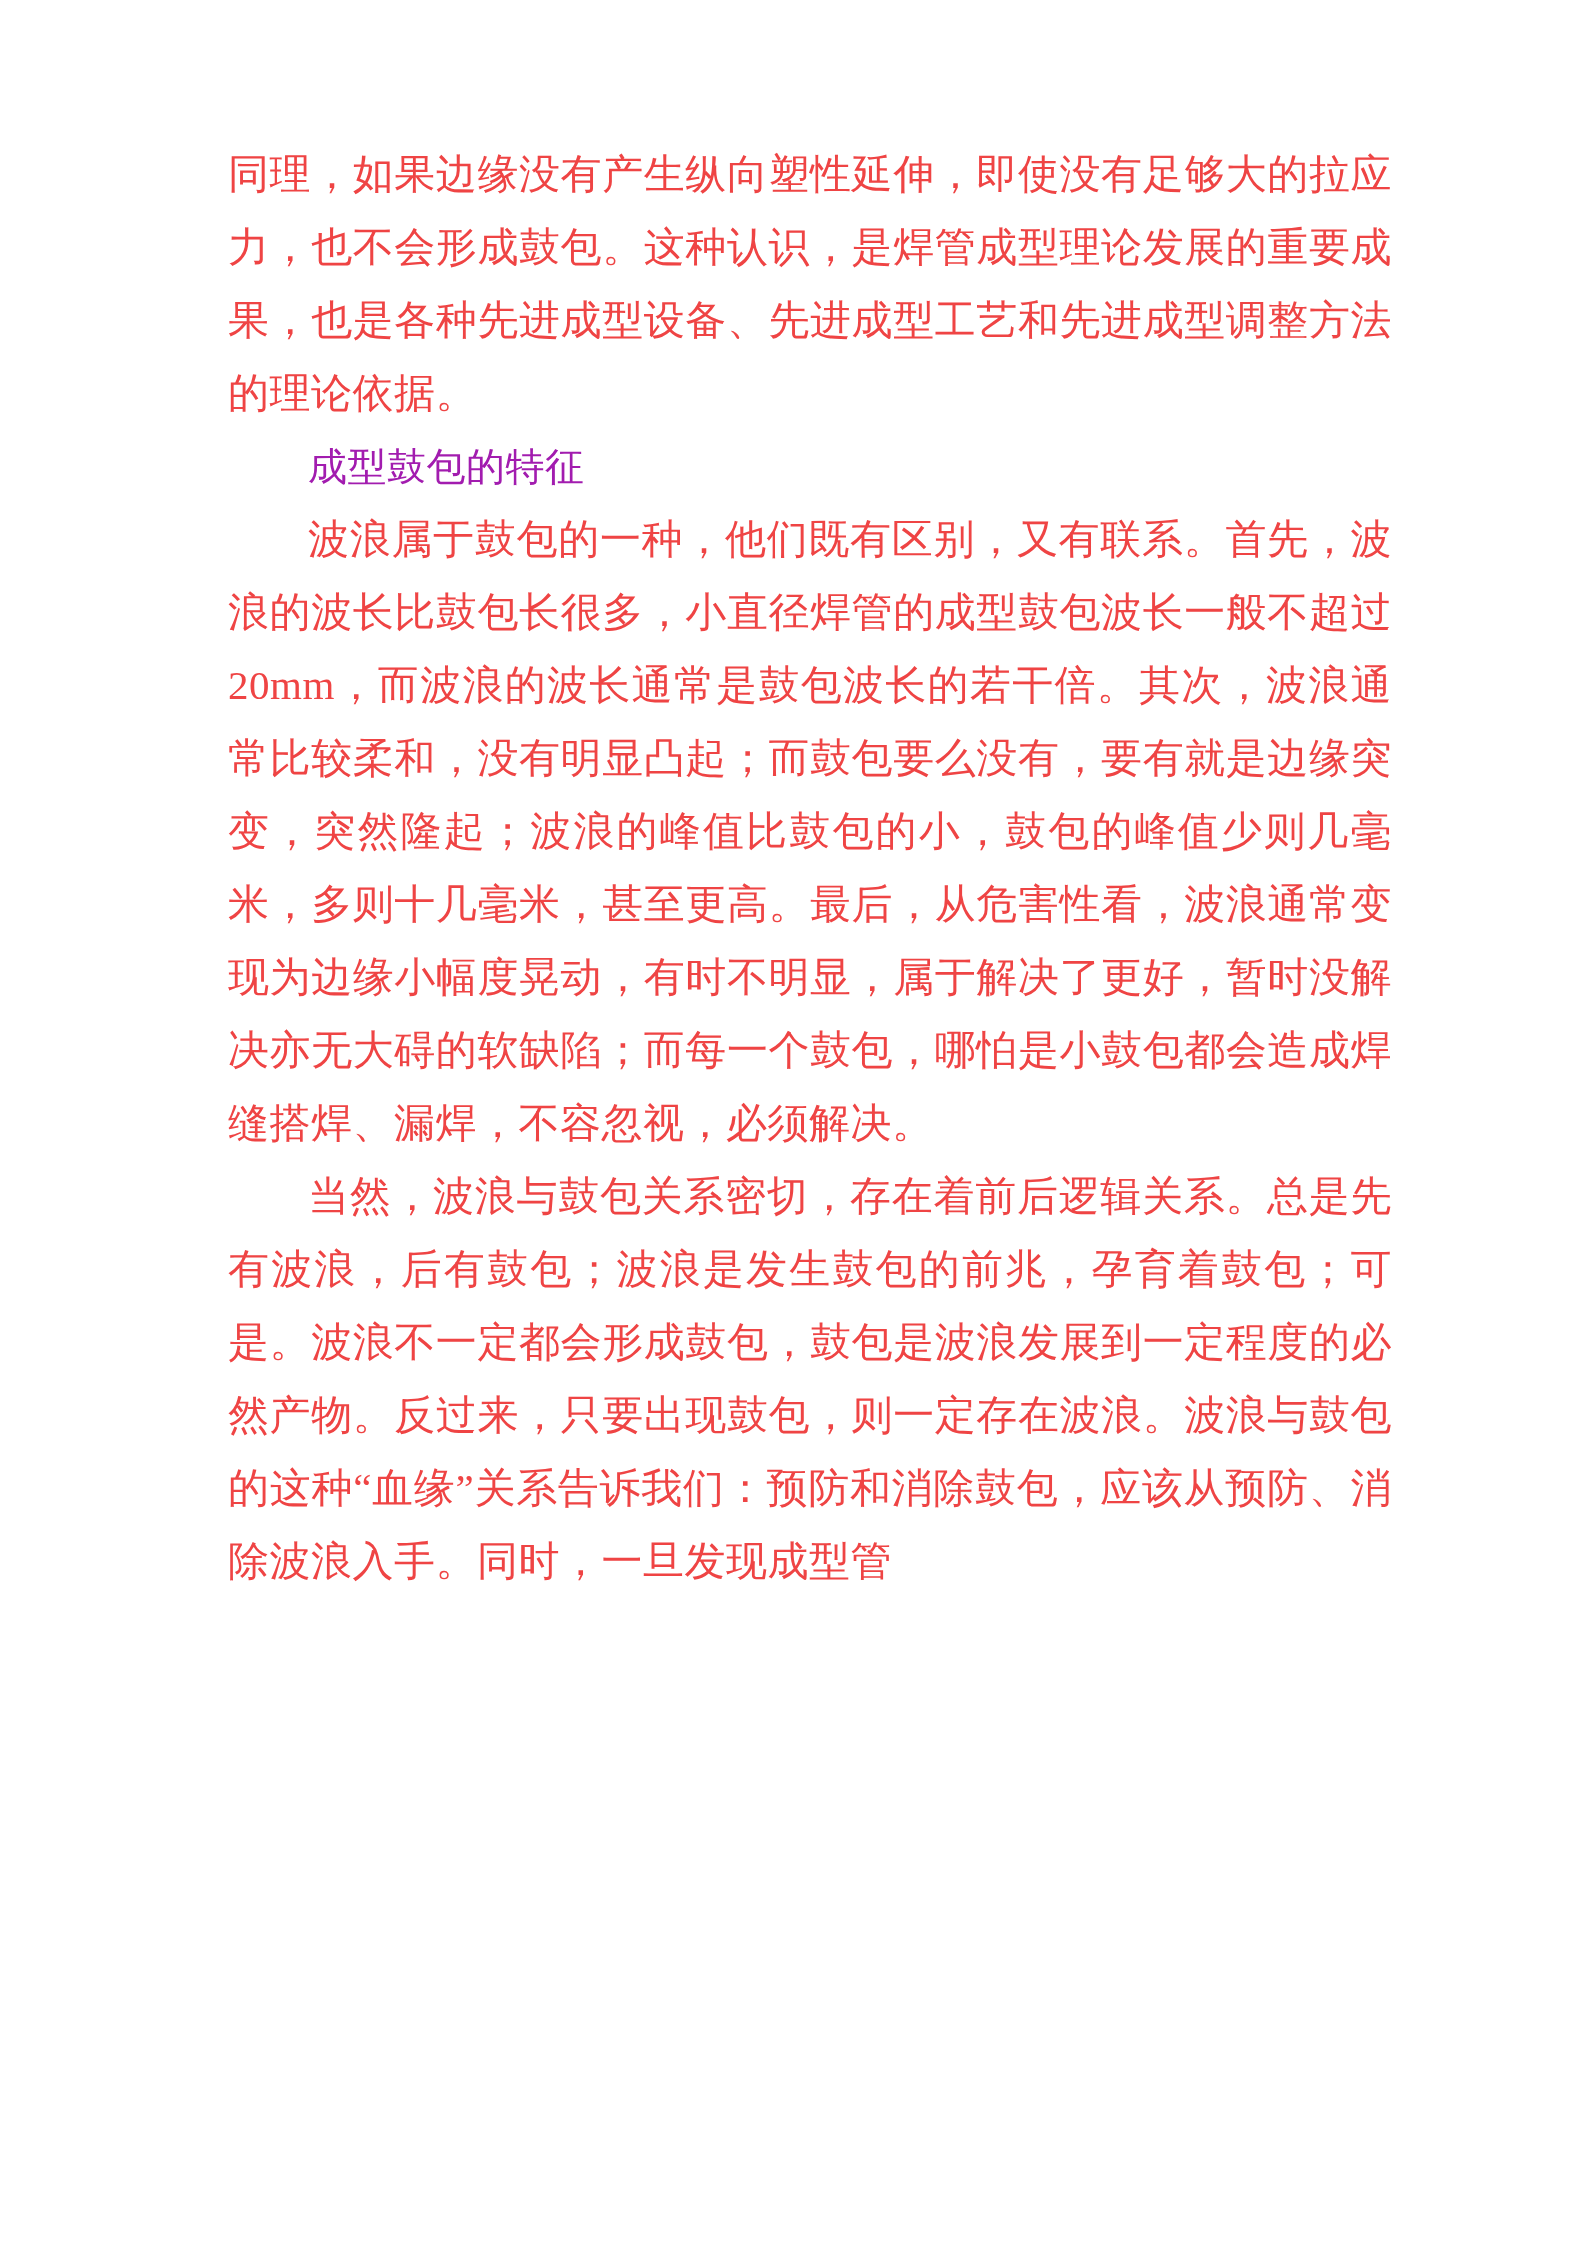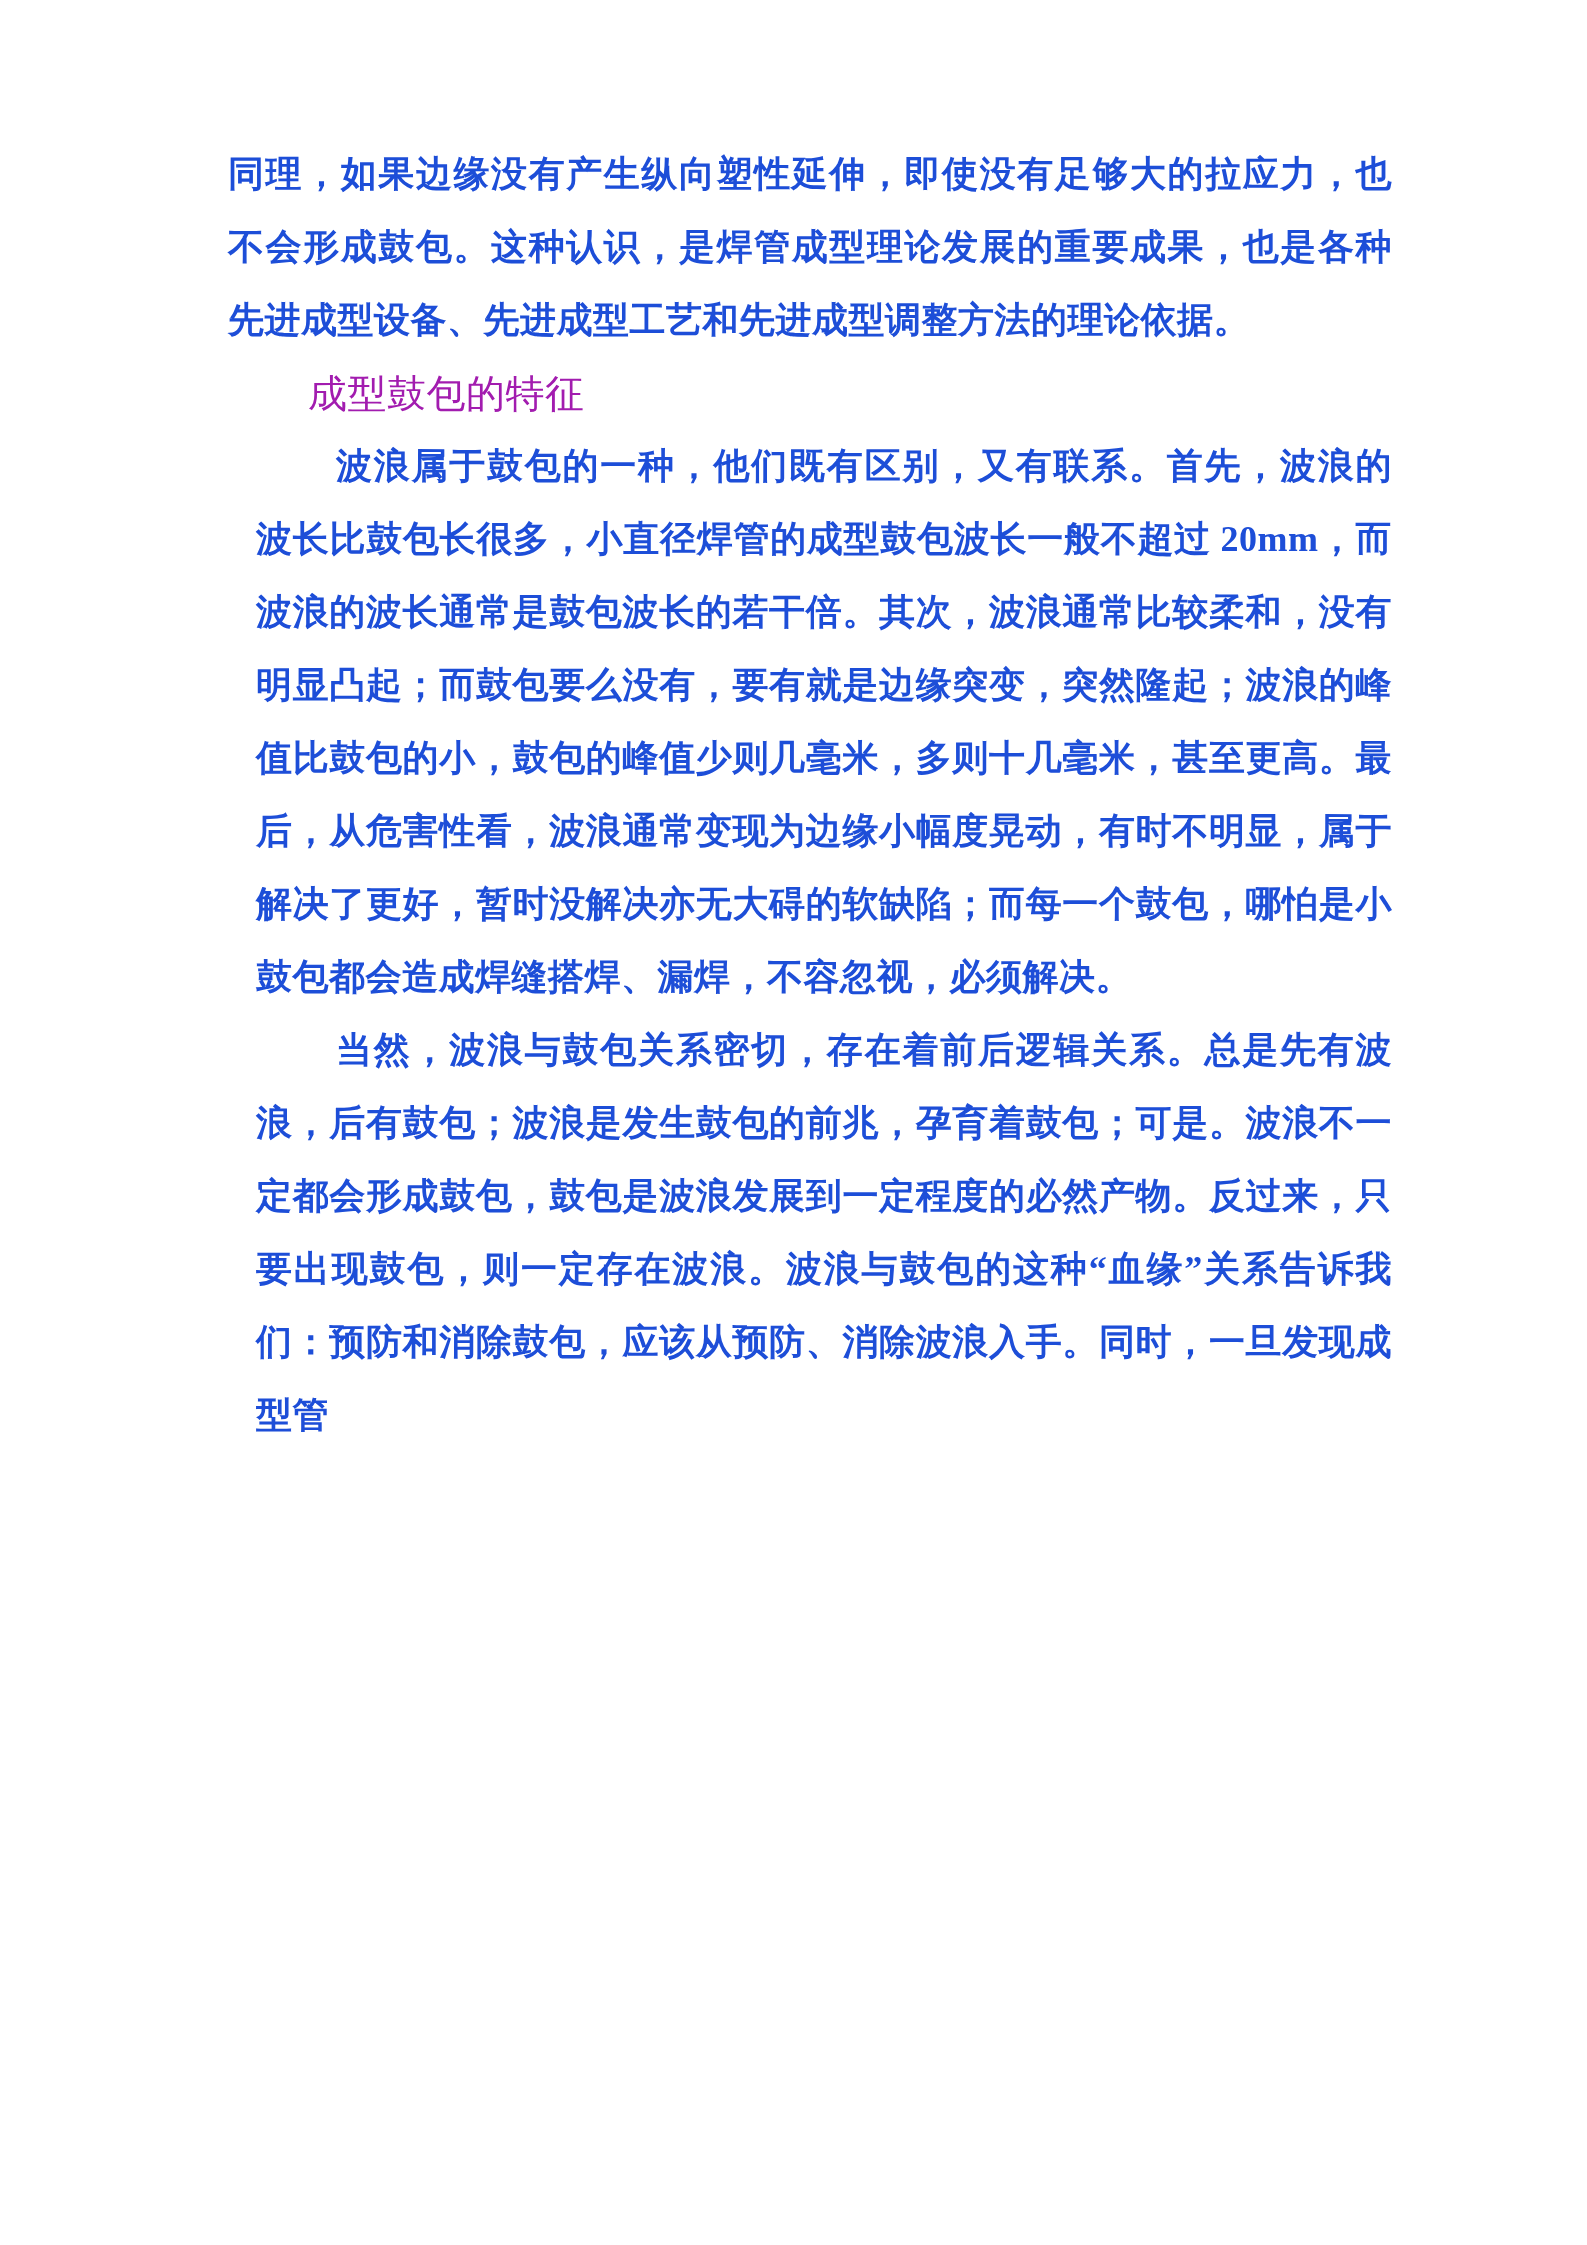--- a/index.html
+++ b/index.html
@@ -20,31 +20,29 @@
     height: 2245px;
     background: #ffffff;
     box-sizing: border-box;
     padding: 138px 195px 0 228px;
   }
   .doc-body {
     width: 1164px;
   }
   p.para {
     margin: 0;
-    font-size: 36px;
+    font-size: 41px;
     line-height: 73px;
     letter-spacing: 0.5px;
     text-align: justify;
     text-justify: inter-ideograph;
-    color: #1d4ed8;
-    font-weight: bold;
+    color: #ef4444;
   }
   p.indent {
     text-indent: 80px;
-    margin-left: 28px;
   }
   p.heading {
     margin: 0;
     font-size: 39px;
     line-height: 73px;
     font-weight: normal;
     text-indent: 80px;
     color: #a21caf;
     letter-spacing: 0.5px;
   }

